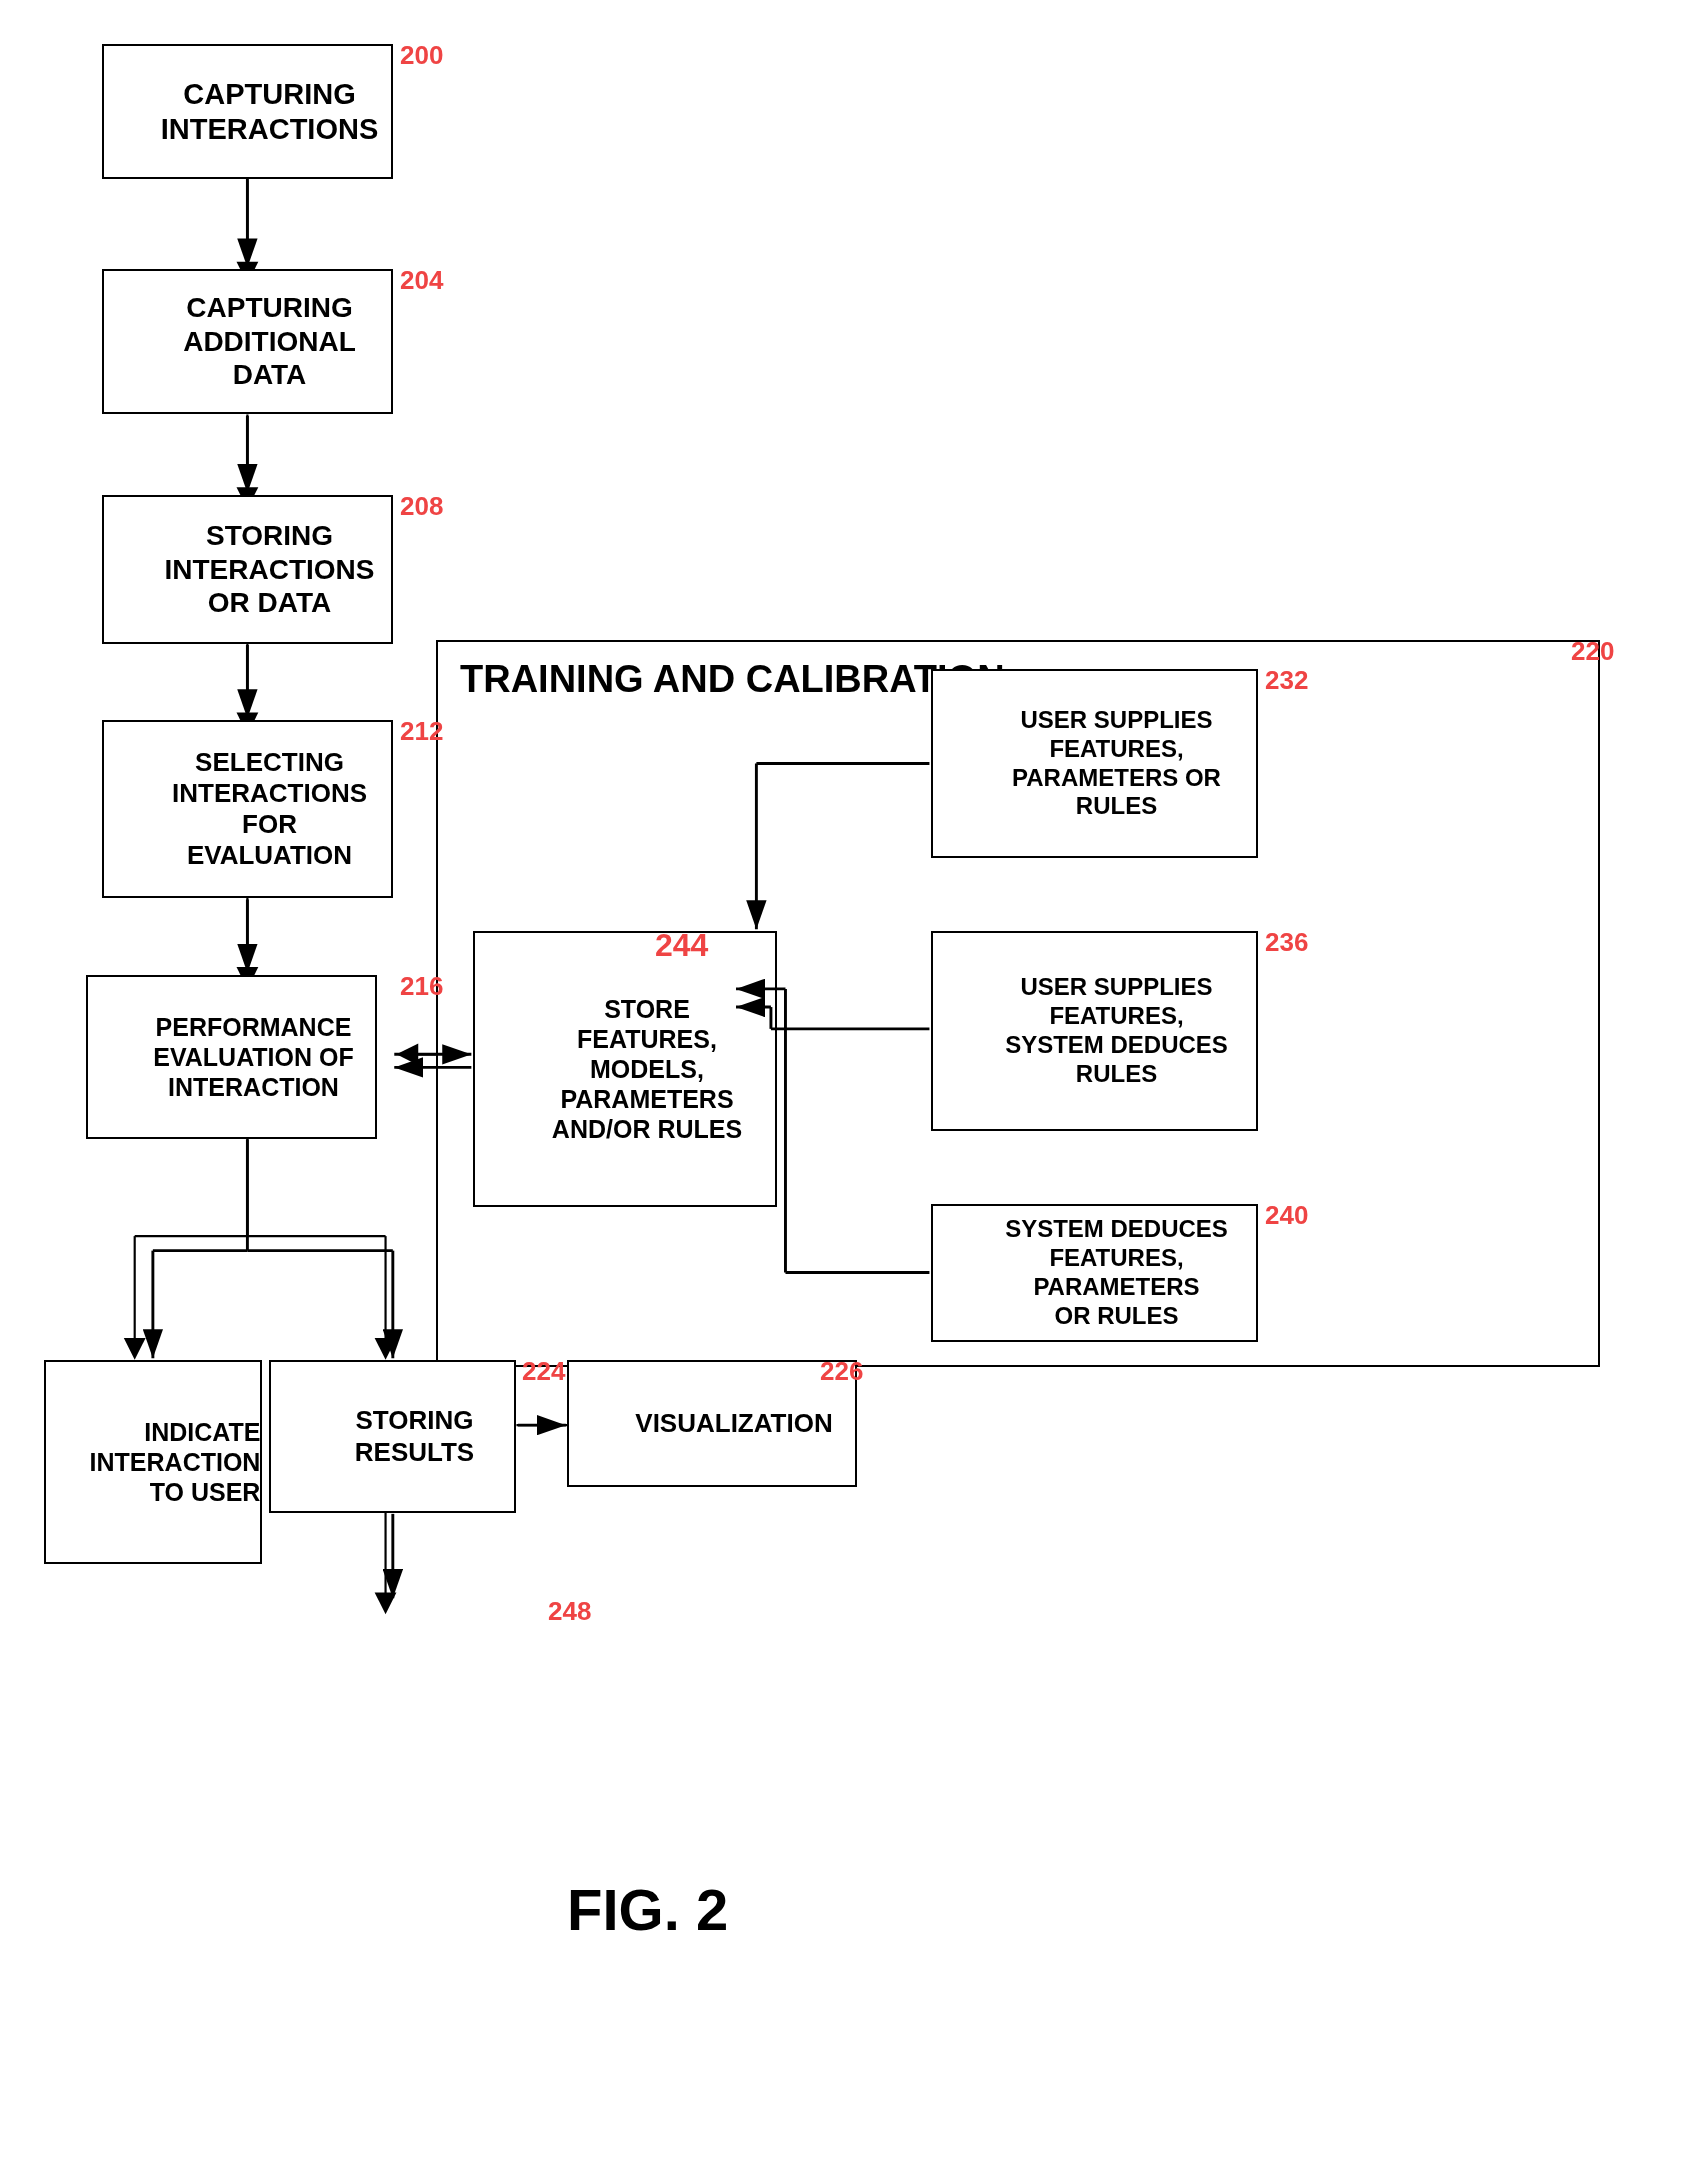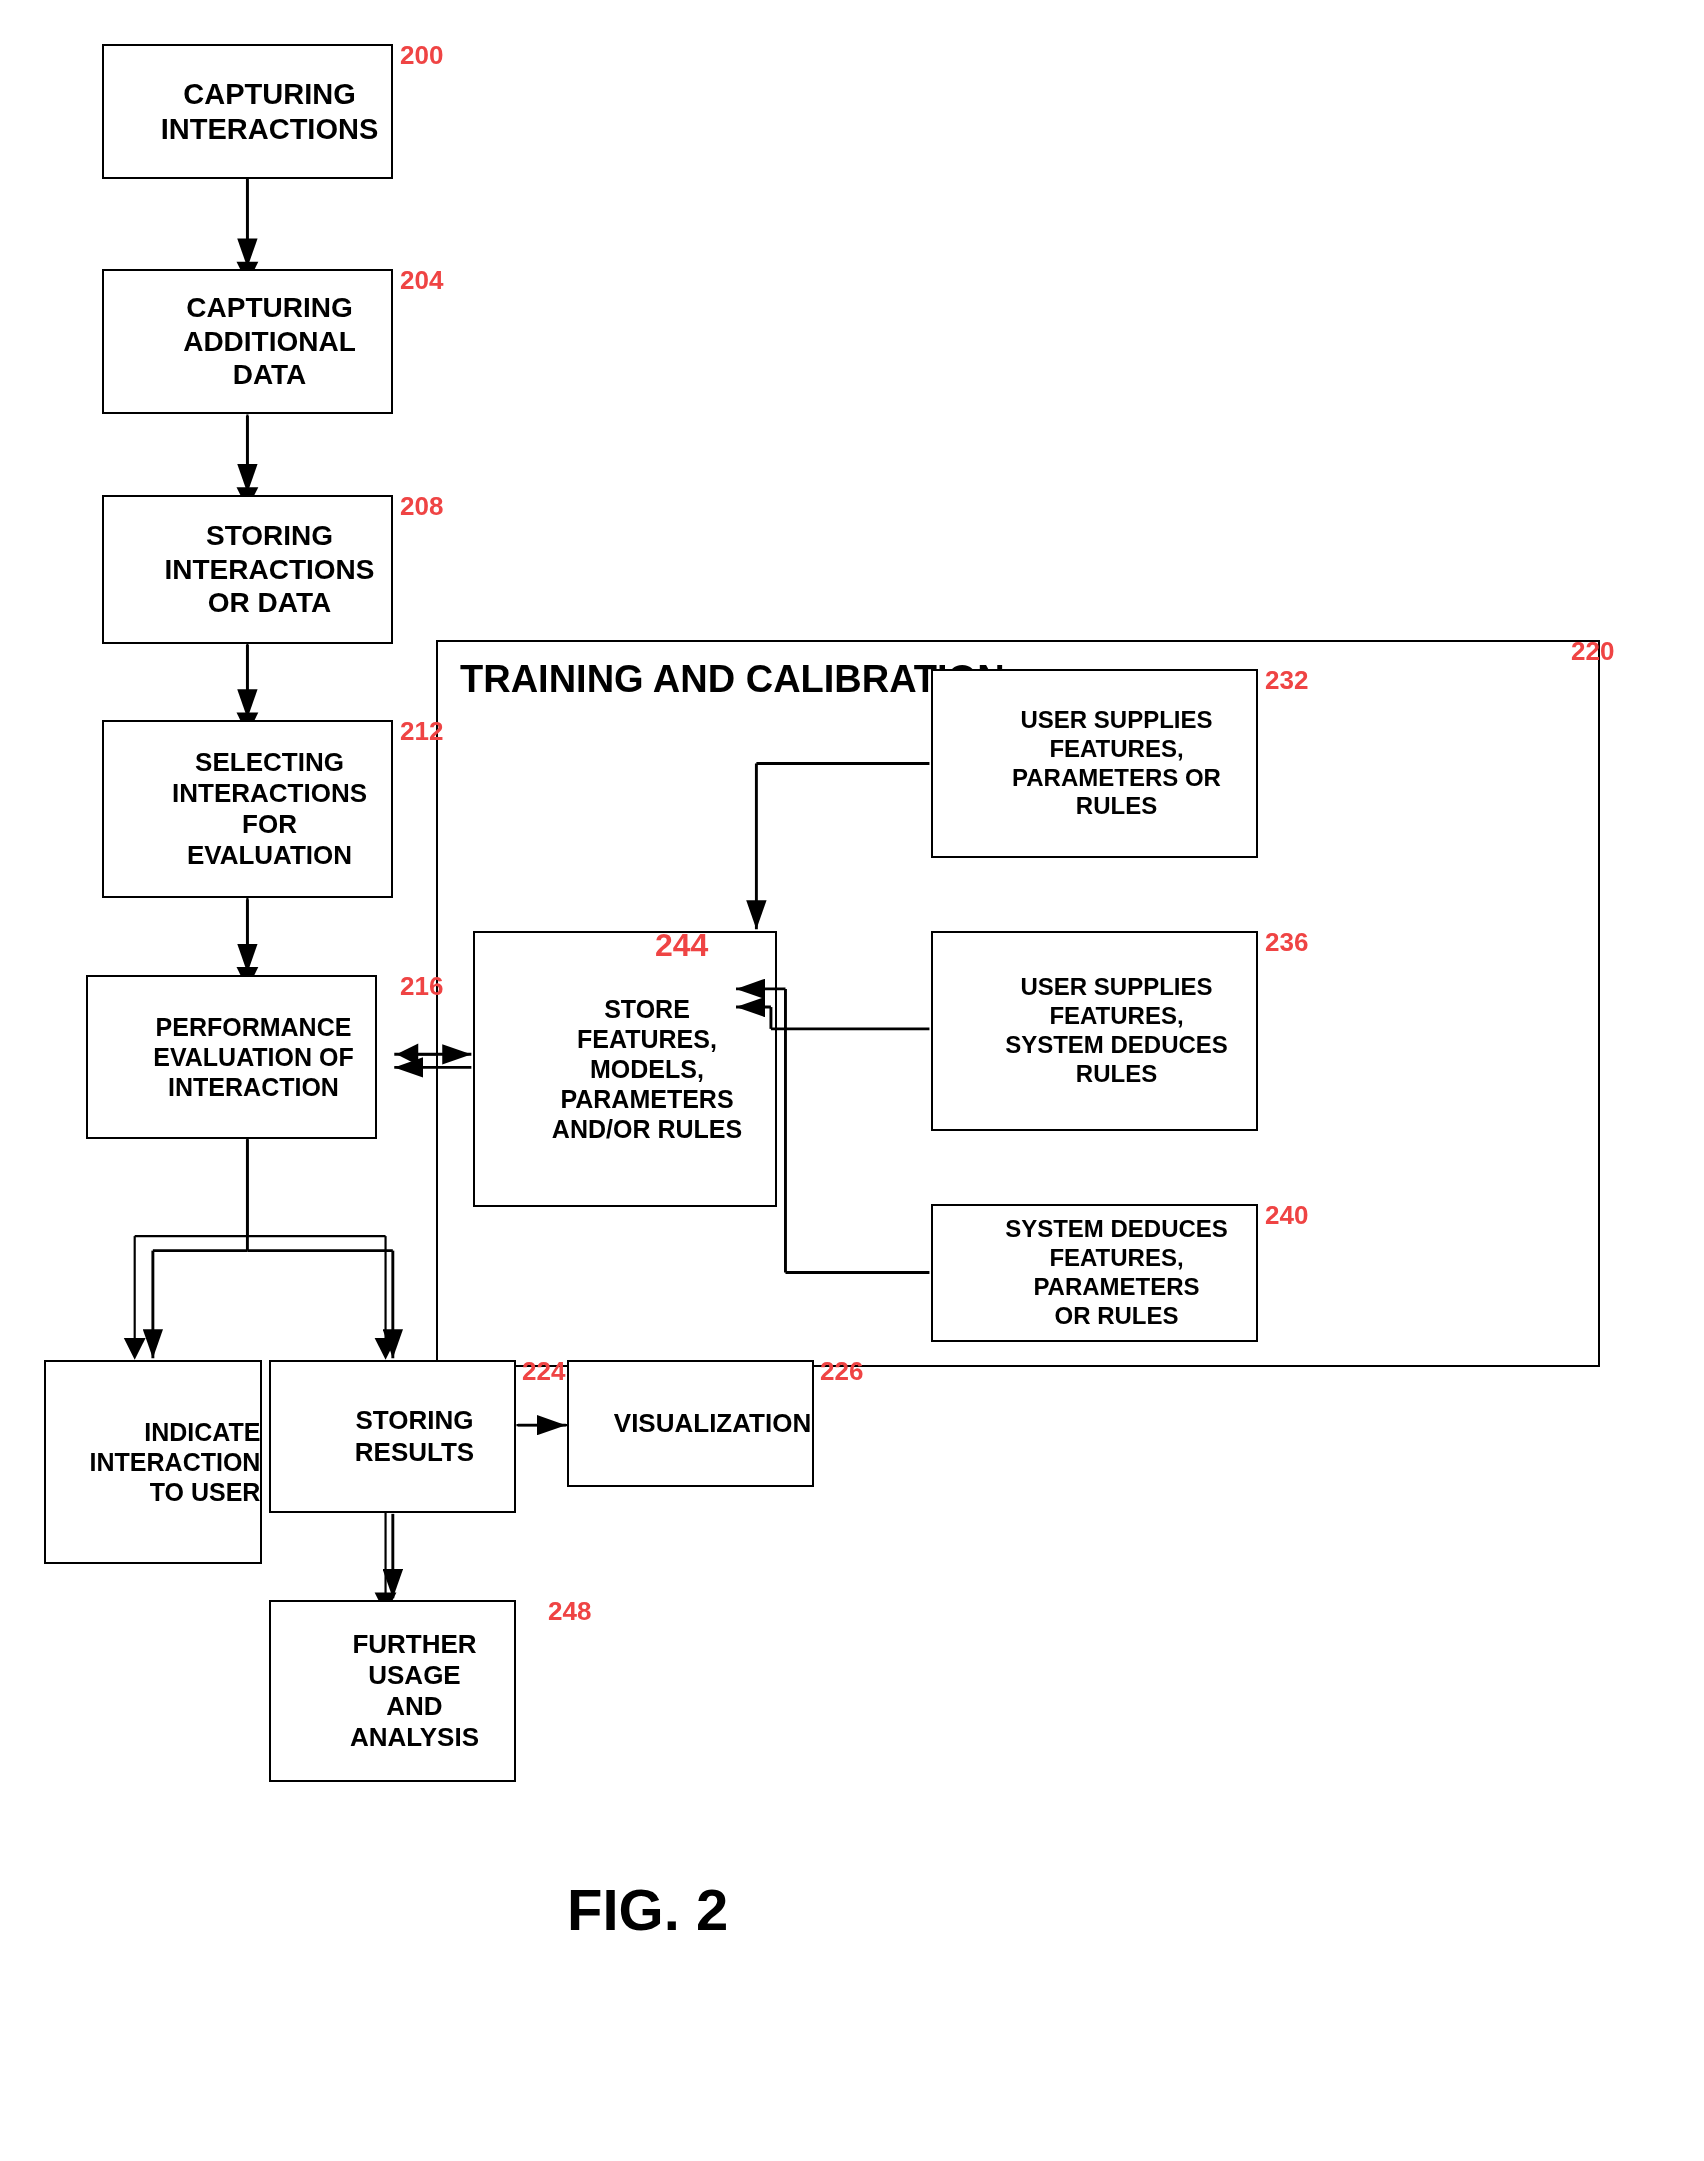--- a/index.html
+++ b/index.html
@@ -192,31 +192,25 @@
 TO USER</span>
   </div>
   <span class="label" style="left:273px; top:1356px; font-size:26px;">228</span>
 
   <div class="box" style="left:269px; top:1360px; width:247px; height:153px; font-size:26px;">
     <span style="white-space:pre-line;">STORING
 RESULTS</span>
   </div>
   <span class="label" style="left:522px; top:1356px; font-size:26px;">224</span>
 
-  <div class="box" style="left:567px; top:1360px; width:247px; height:127px; font-size:26px;">
+  <div class="box" style="left:567px; top:1360px; width:290px; height:127px; font-size:26px;">
     <span style="white-space:pre-line;">VISUALIZATION</span>
   </div>
   <span class="label" style="left:820px; top:1356px; font-size:26px;">226</span>
 
-  <div class="box" style="left:269px; top:1600px; width:247px; height:182px; font-size:26px;">
-    <span style="white-space:pre-line;">FURTHER
-USAGE
-AND
-ANALYSIS</span>
-  </div>
   <span class="label" style="left:522px; top:1596px; font-size:26px;margin-left:26px;">248</span>
 
   <div class="fig-label" style="left:567px; top:1876px;">FIG. 2</div>
 
   <svg class="arrows-svg" viewBox="0 0 2343 2972" width="1704" height="2161">
 
     <defs>
       <marker id="arrowhead" markerWidth="10" markerHeight="7" refX="10" refY="3.5" orient="auto">
         <polygon points="0 0, 10 3.5, 0 7" fill="#000"></polygon>
       </marker>

